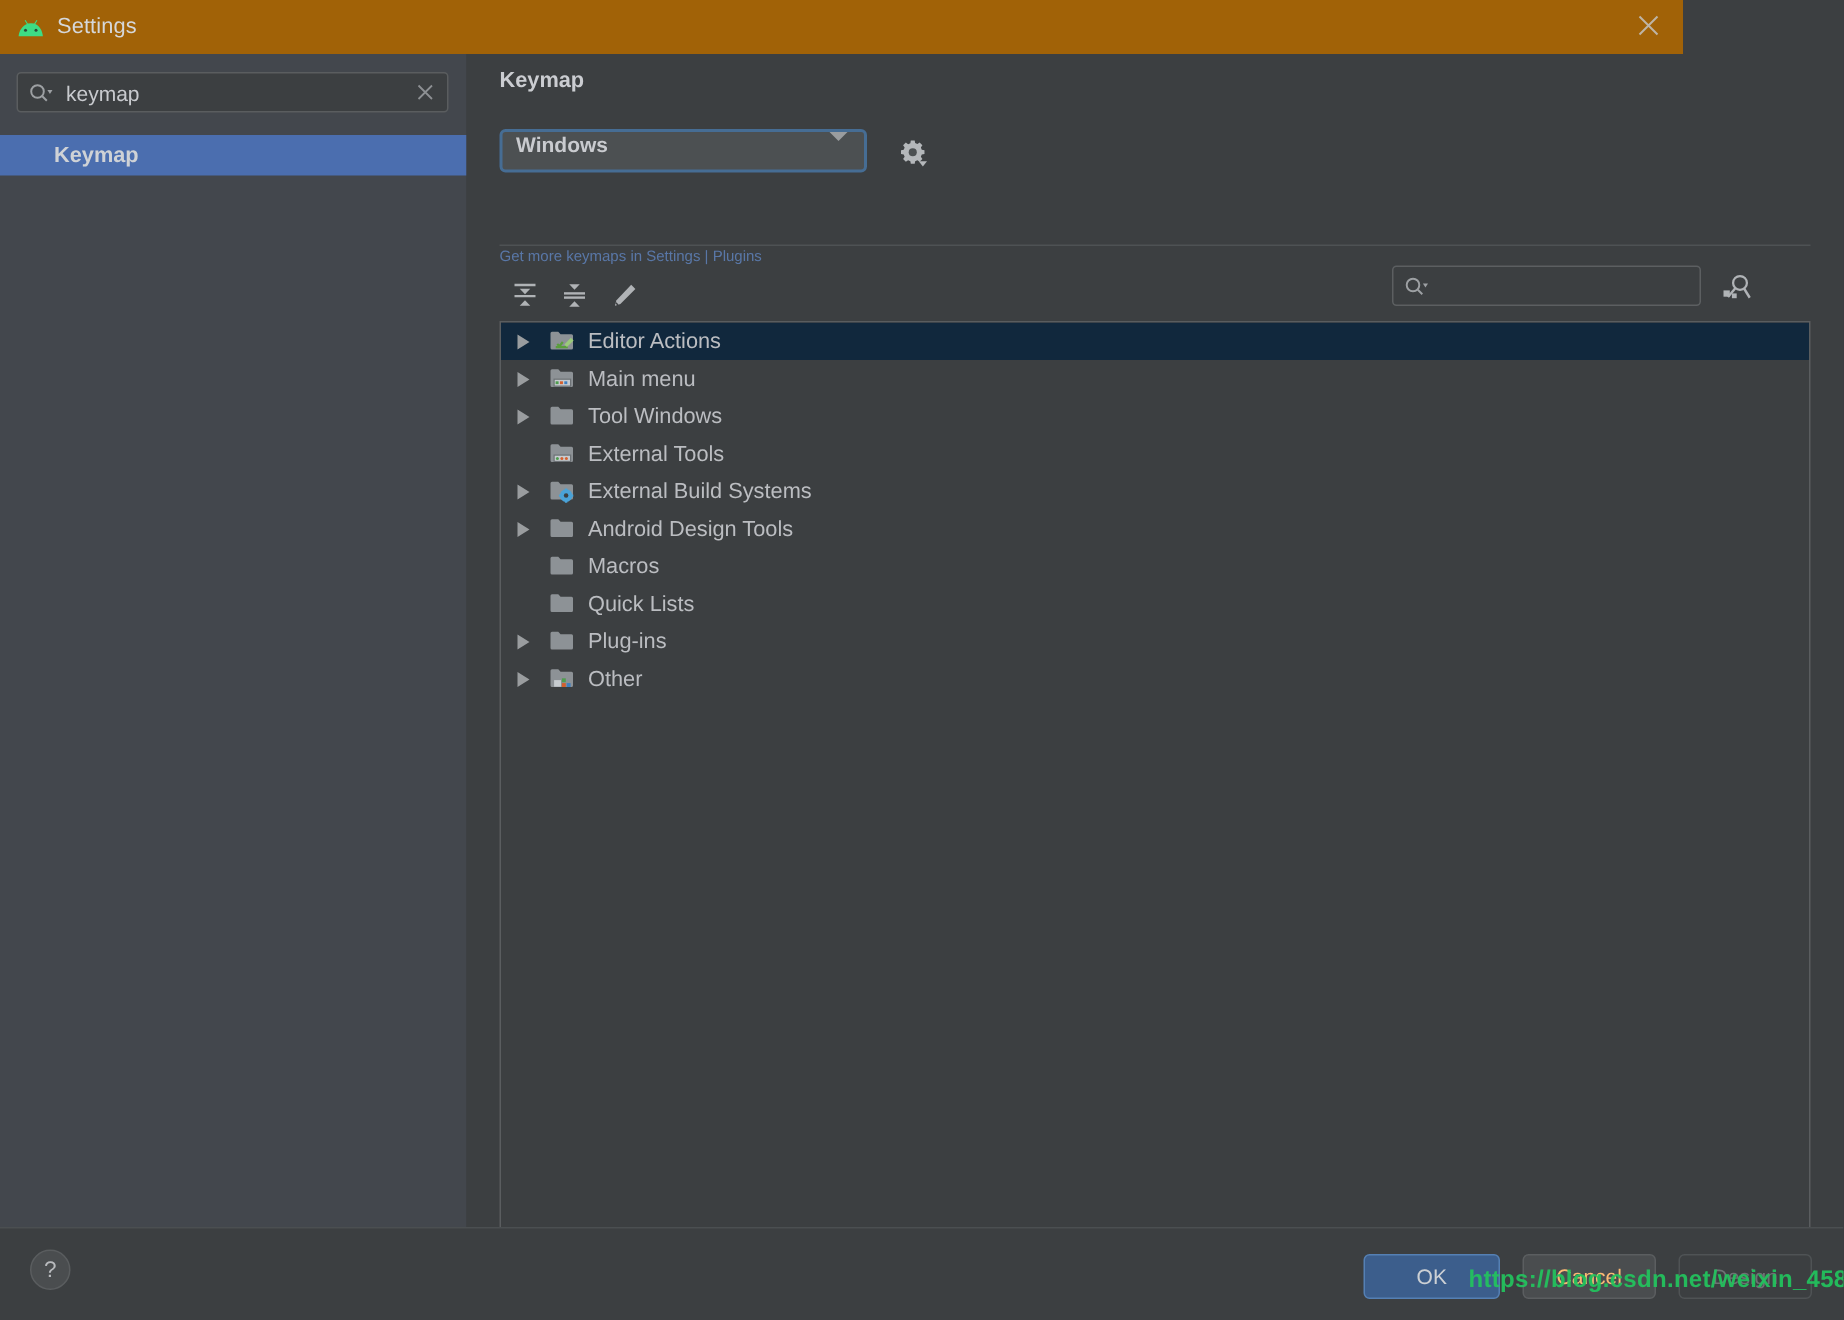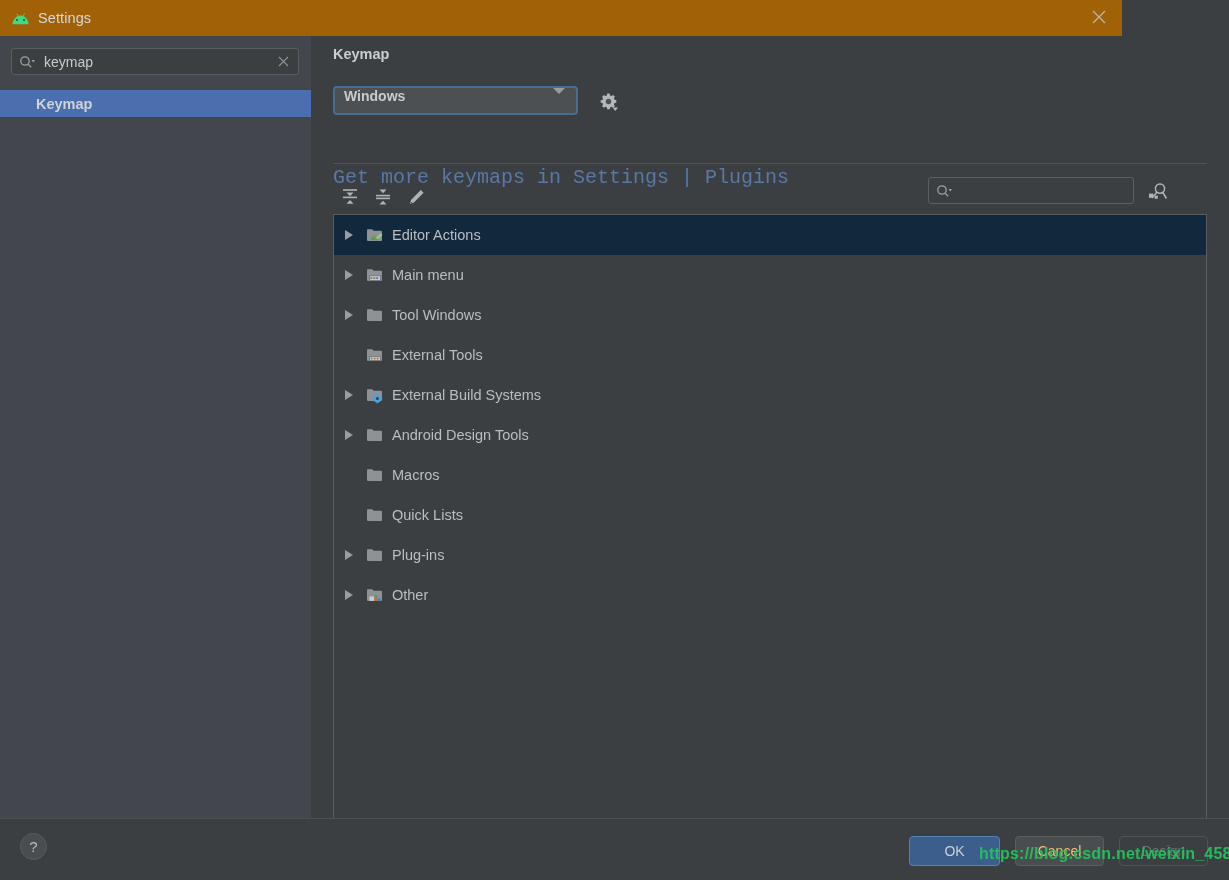--- a/index.html
+++ b/index.html
@@ -112,23 +112,22 @@
     border-top: 6px solid #9a9d9f;
   }
   .gear-btn {
     position: absolute; left: 285px; top: 53px;
     width: 26px; height: 25px;
     display: flex; align-items: center; justify-content: center;
     cursor: pointer;
   }
   .plugins-link {
     position: absolute; left: 22px; top: 130px;
-    font-size: 20px; color: #5977a7;
-    cursor: pointer;
-    font-family: Liberation Mono, monospace;
+    font-size: 10px; color: #5977a7;
+    cursor: pointer;
   }
   .plugins-link .sep { color: #5977a7; }
 
   .divider {
     position: absolute; left: 22px; top: 127px;
     width: 874px; height: 1px;
     background: #4e5254;
   }
 
   
@@ -164,21 +163,21 @@
   
   .treebox {
     position: absolute; left: 22px; top: 178px;
     width: 874px; height: 632px;
     background: #3c3f41;
     border: 1px solid #5a5d5f;
     overflow: hidden;
   }
   .tree-row {
     position: relative;
-    width: 100%; height: 40px;
+    width: 100%; height: 25px;
     display: flex; align-items: center;
     cursor: pointer;
   }
   .tree-row.selected { background: #11283d; }
   .tree-arrow {
     width: 24px; height: 25px;
     display: flex; align-items: center; justify-content: center;
     margin-left: 3px;
     cursor: pointer;
   }

